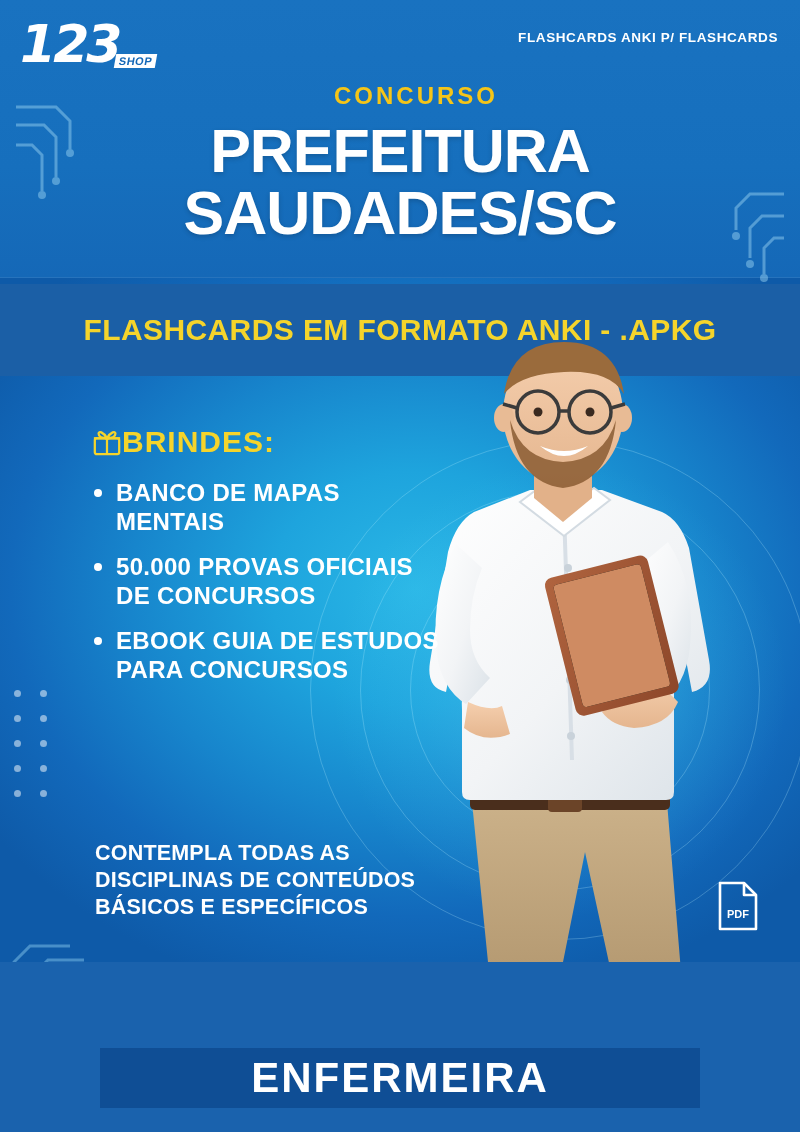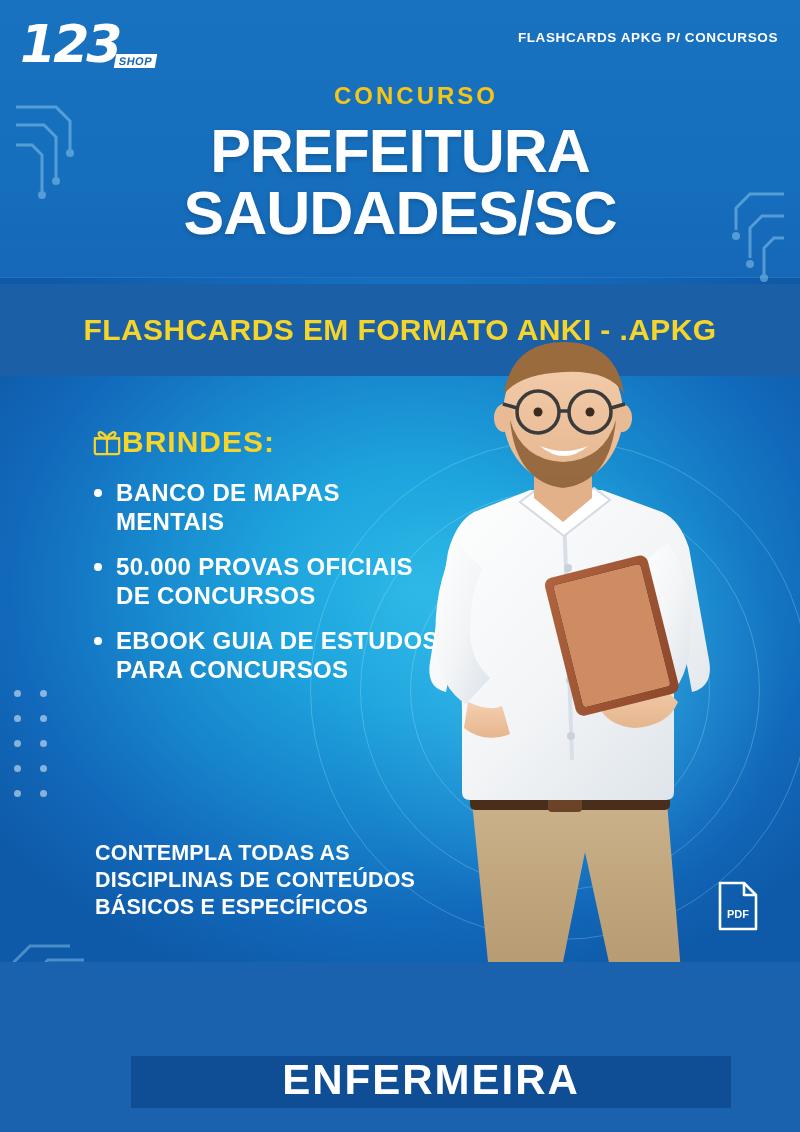--- a/index.html
+++ b/index.html
@@ -74,23 +74,23 @@
     color:#f5d42b; font-size:30px; font-weight:bold; letter-spacing:.4px;
   }
 
   
   .bottom-band {
     position:absolute; left:0; bottom:0; width:800px; height:170px;
     background:#1a62ad;
   }
   .role-box {
     position:absolute; left:100px; bottom:24px;
-    width:600px; height:52px;
+    width:600px; height:60px;
     background:#0f4e95;
-    display:flex; align-items:flex-start; justify-content:center;margin-left:31px;
+    display:flex; align-items:center; justify-content:center;
   }
   .role-box span{
     color:#ffffff; font-size:42px; font-weight:bold; letter-spacing:2px;
   }
 
   
   .brindes-head {
     position:absolute; left:92px; top:425px;
     display:flex; align-items:center; gap:0;
   }
@@ -236,21 +236,21 @@
       <i></i>
       <i></i>
       <i></i>
   </div>
 
   <div class="logo">
     <div class="logo-123">123</div>
     <div class="logo-shop">SHOP</div>
   </div>
 
-  <div class="top-right-label">FLASHCARDS APKG P/ CONCURSOS</div>
+  <div class="top-right-label">FLASHCARDS ANKI P/ FLASHCARDS</div>
 
   <div class="concurso-word">CONCURSO</div>
 
   <div class="title-main">
     <div>PREFEITURA</div>
     <div>SAUDADES/SC</div>
   </div>
 
   <div class="format-band">
     <span>FLASHCARDS EM FORMATO ANKI - .APKG</span>

